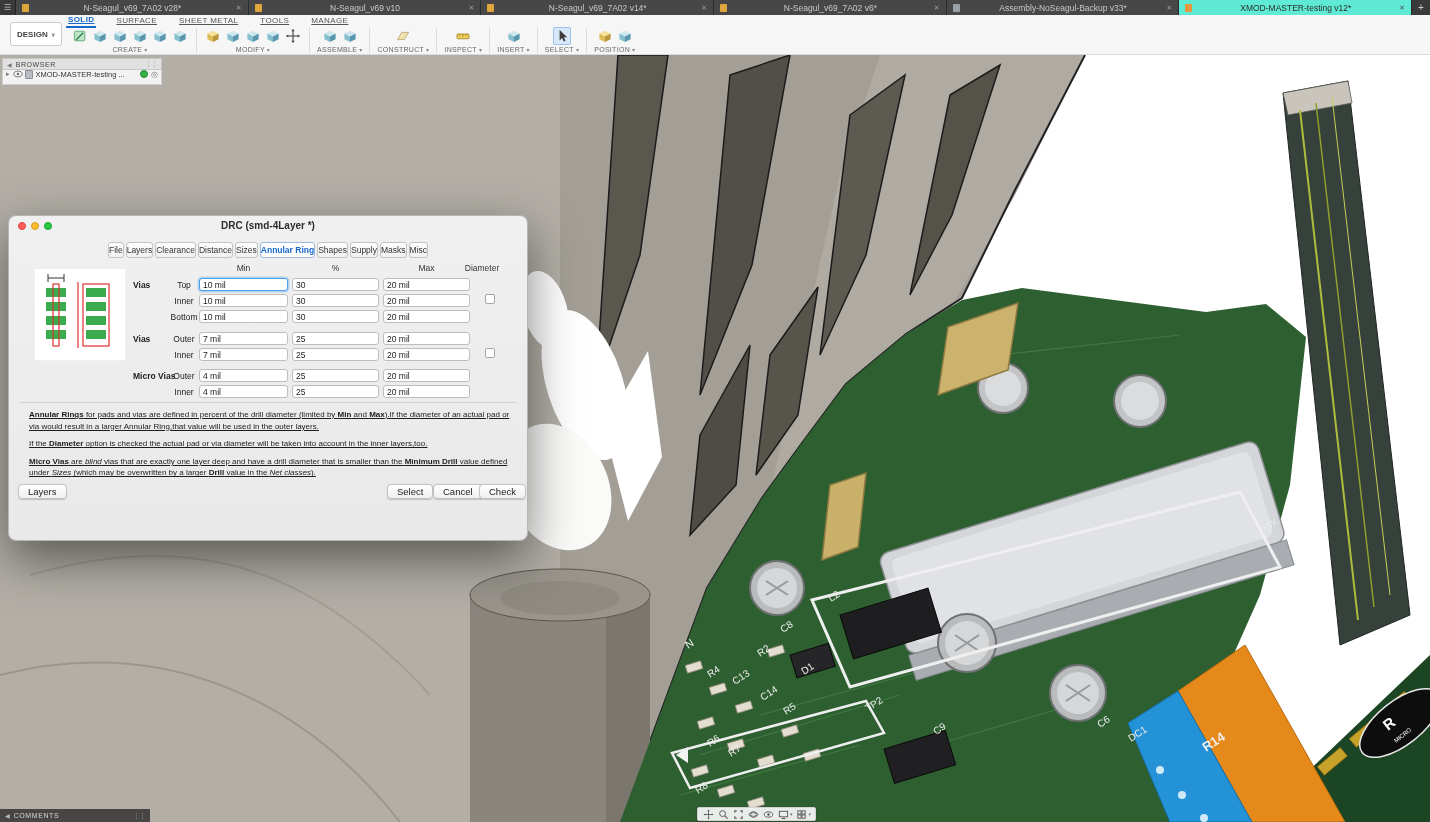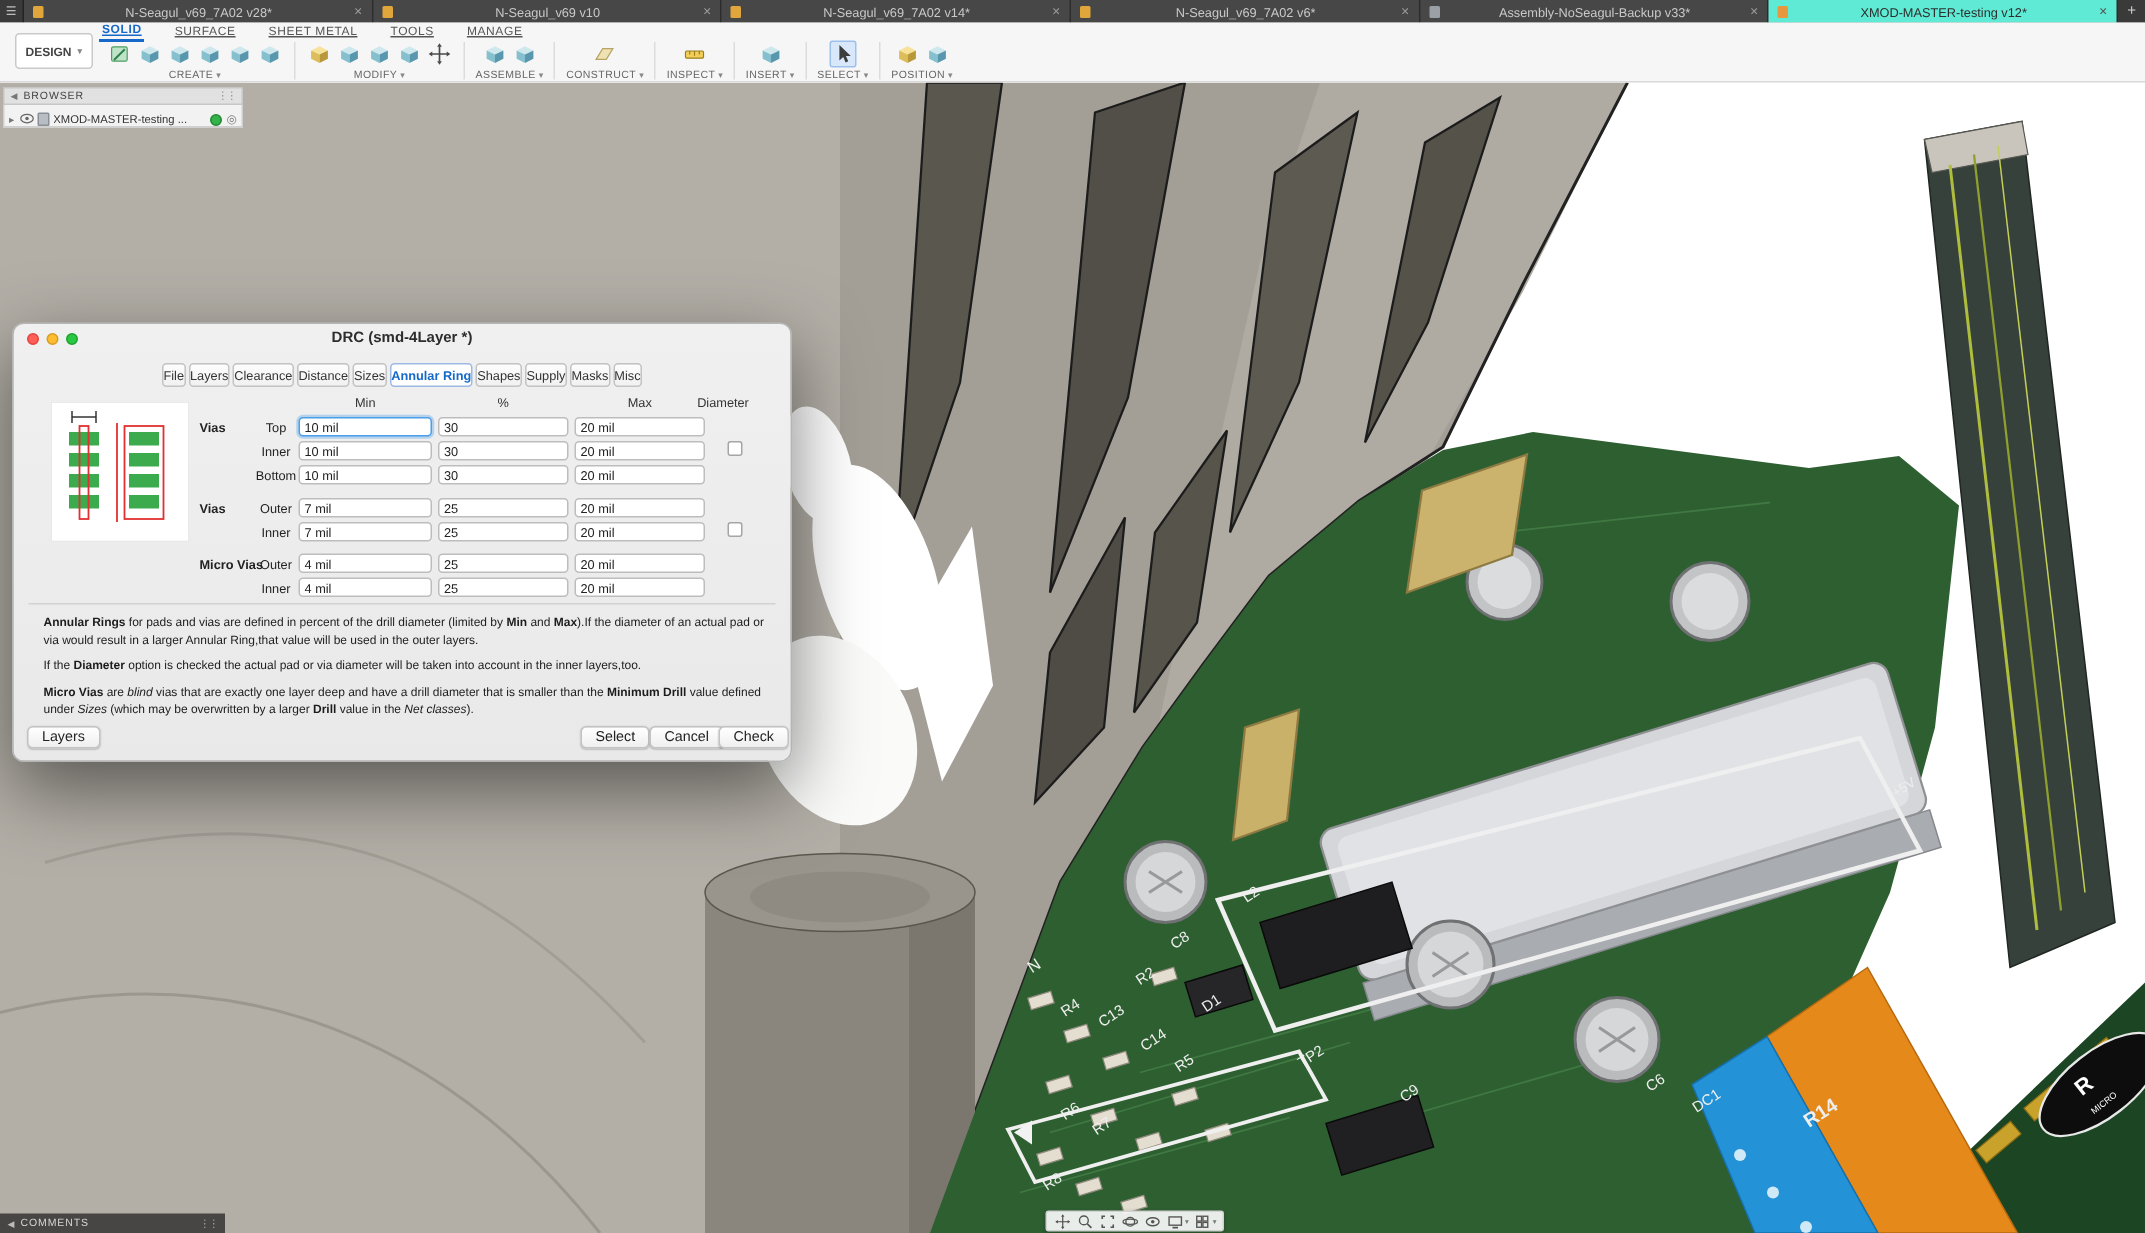--- a/index.html
+++ b/index.html
@@ -34,40 +34,40 @@
   .vsep { width:1px; background:#dcdcdc; align-self:stretch; margin:1px 0; }
 
   
   .viewport { position:absolute; top:55px; left:0; width:1430px; height:767px; z-index:1; }
 
   
   .browser { position:absolute; top:58px; left:2px; width:160px; z-index:10; font-size:8px; }
   .panel-head { height:12px; background:rgba(228,228,228,.95); border:1px solid #c6c6c6; display:flex; align-items:center; padding:0 4px; gap:4px; color:#555; }
   .panel-head .ptitle { flex:1; letter-spacing:.6px; font-size:7px; color:#444; }
   .panel-dots { color:#8a8a8a; font-size:7px; letter-spacing:-1px; }
-  .browser-row { height:15px; background:rgba(246,246,246,.95); border:1px solid #cfcfcf; border-top:none; display:flex; align-items:flex-end; gap:3px; padding:0 3px; }
+  .browser-row { height:15px; background:rgba(246,246,246,.95); border:1px solid #cfcfcf; border-top:none; display:flex; align-items:flex-start; gap:3px; padding:0 3px; }
   .tree-arrow { color:#777; font-size:7px; }
   .eye { width:9px; height:9px; }
   .bdoc { width:8px; height:9px; background:#b8bdc4; border:1px solid #8a8f96; border-radius:1px; }
   .bname { flex:1; font-size:7.5px; color:#333; overflow:hidden; white-space:nowrap; }
   .badge { width:8px; height:8px; border-radius:50%; background:#35b24a; border:1px solid #1f8a33; }
   .origin { color:#777; font-size:8px; }
 
   
   .comments { position:absolute; left:0; bottom:0; width:150px; height:13px; background:rgba(56,56,56,.88); z-index:10; display:flex; align-items:center; gap:4px; padding:0 5px; color:#d5d5d5; }
   .comments .ptitle { flex:1; font-size:7px; letter-spacing:.6px; }
 
   
   .navbar { position:absolute; left:697px; top:807px; height:14px; z-index:10; background:rgba(250,250,250,.92); border:1px solid #d2d2d2; border-radius:2px; display:flex; align-items:center; gap:3px; padding:0 4px; box-shadow:0 1px 3px rgba(0,0,0,.25); }
   .nicon { width:12px; height:11px; display:flex; align-items:center; justify-content:center; }
   .nicon svg { width:11px; height:11px; }
   .ncaret { font-size:5px; color:#777; margin-left:-2px; }
 
   
-  .dialog { position:absolute; left:8px; top:215px; width:520px; height:293px; background:linear-gradient(#f0f0f0,#e9e9e9); border:1px solid #b5b5b5; border-radius:8px; box-shadow:0 18px 50px rgba(0,0,0,.5); z-index:30; }
+  .dialog { position:absolute; left:8px; top:215px; width:520px; height:326px; background:linear-gradient(#f0f0f0,#e9e9e9); border:1px solid #b5b5b5; border-radius:8px; box-shadow:0 18px 50px rgba(0,0,0,.5); z-index:30; }
   .dlg-titlebar { position:absolute; left:0; top:0; width:100%; height:18px; }
   .traffic { position:absolute; left:9px; top:6px; display:flex; gap:5px; }
   .tl { width:8px; height:8px; border-radius:50%; }
   .tl.red { background:#ff5f57; border:.5px solid #e0443e; }
   .tl.yel { background:#febc2e; border:.5px solid #d89c23; }
   .tl.grn { background:#28c840; border:.5px solid #1da22f; }
   .dlg-title { position:absolute; left:0; top:4px; width:100%; text-align:center; font-size:10px; font-weight:bold; color:#2d2d2d; }
   .dlg-tabs { position:absolute; left:0; top:26px; width:100%; display:flex; justify-content:center; gap:2px; }
   .dtab { font-size:8.5px; color:#333; padding:2px 0; background:linear-gradient(#fdfdfd,#f1f1f1); border:1px solid #c3c3c3; border-radius:3px; }
   .dtab.active { color:#1668c9; border-color:#9cb9e4; background:#fff; font-weight:bold; }
@@ -81,21 +81,21 @@
   .trow { position:absolute; left:0; width:100%; height:14px; }
   .grp { position:absolute; left:124px; font-size:8.5px; font-weight:bold; color:#222; top:2px; white-space:nowrap; }
   .rlab { position:absolute; left:159px; width:32px; text-align:center; font-size:8.5px; color:#222; top:2px; }
   .fld { position:absolute; height:13px; font-size:8.5px; font-family:"Liberation Sans",sans-serif; color:#222; padding:0 3px; border:1px solid #bdbdbd; border-radius:3px; background:#fff; }
   .c1 { left:190px; width:89px; }
   .c2 { left:283px; width:87px; }
   .c3 { left:374px; width:87px; }
   .fld.focused { border:1px solid #4a9eea; box-shadow:0 0 0 1.5px rgba(74,158,234,.35); }
   .chk { position:absolute; left:476px; width:10px; height:10px; appearance:none; -webkit-appearance:none; border:1px solid #a5a5a5; border-radius:2px; background:#fff; }
   .dlg-sep { position:absolute; left:10px; right:10px; top:186px; height:1px; background:#d2d2d2; }
-  .dlg-desc { position:absolute; left:20px; top:193px; width:482px; font-size:8px; line-height:1.45; color:#1c1c1c; }
+  .dlg-desc { position:absolute; left:20px; top:193px; width:482px; font-size:8px; line-height:1.45; color:#1c1c1c;text-decoration:underline; }
   .dlg-desc p { margin-bottom:6px; }
   .dlg-desc .b { font-weight:bold; }
   .dlg-desc .i { font-style:italic; }
   .mbtn { position:absolute; top:268px; height:15px; font-size:9.5px; font-family:"Liberation Sans",sans-serif; color:#222; padding:0 9px; background:linear-gradient(#ffffff,#efefef); border:1px solid #c3c3c3; border-radius:4px; box-shadow:0 .5px 1px rgba(0,0,0,.18); }
   .b-apply { left:9px; }
   .b-select { left:378px; }
   .b-cancel { left:424px; }
   .b-check { left:470px; }
 </style>
 </head>

